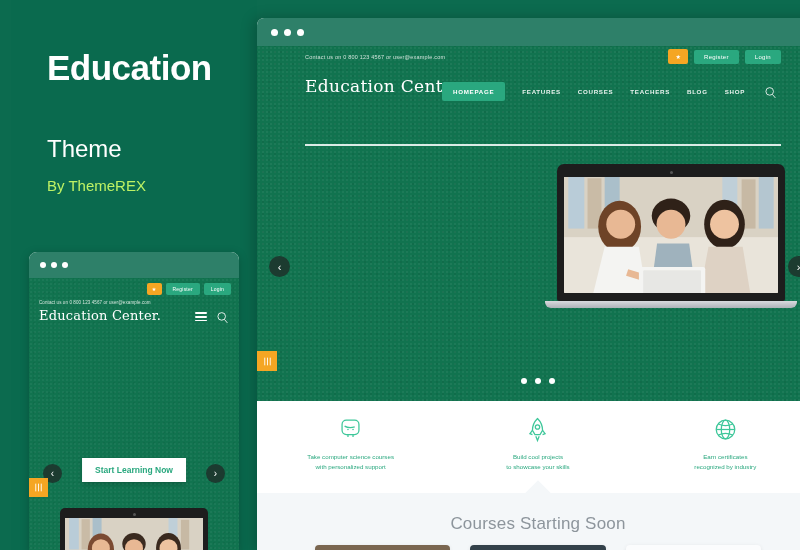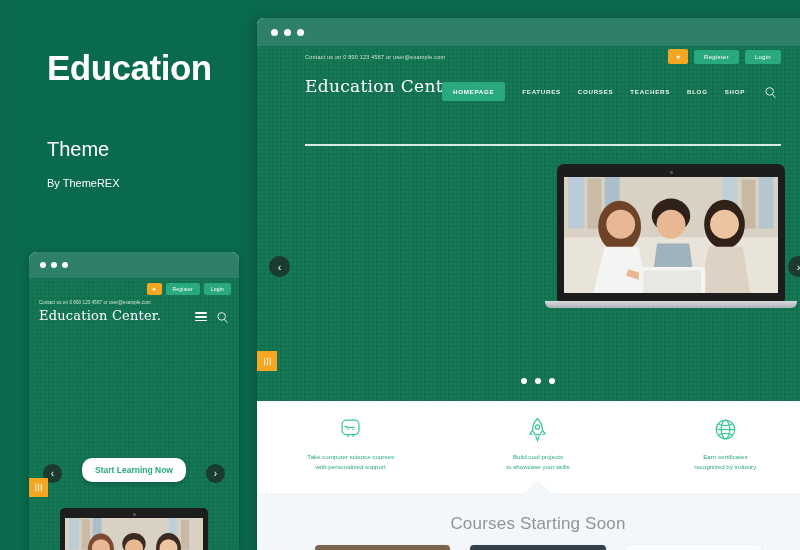--- a/index.html
+++ b/index.html
@@ -23,27 +23,27 @@
     position: absolute; left: 36px; top: 48px;
     width: 210px;
     color: #ffffff;
     font-size: 35px; line-height: 40px;
     font-weight: bold;
     letter-spacing: -0.5px;
   }
   .promo-sub {
     position: absolute; left: 36px; top: 134px;
     color: #ffffff;
-    font-size: 20px; line-height: 30px;
+    font-size: 24px; line-height: 30px;
     font-weight: normal;
   }
   .promo-by {
     position: absolute; left: 36px; top: 177px;
-    color: #ffffff;
-    font-size: 11px; font-weight: normal;
+    color: #bef264;
+    font-size: 15px; font-weight: normal;
   }
 
   
   .phone {
     position: absolute; left: 18px; top: 252px;
     width: 210px; height: 300px;
     background: #ffffff;
     border-radius: 8px 8px 0 0;
     box-shadow: 0 2px 10px rgba(0,0,0,0.22);
     overflow: hidden;
@@ -92,21 +92,21 @@
     position: absolute; left: 0; right: 0; top: 105px;
     text-align: center; color: #ffffff;
     font-family: "DejaVu Serif", serif;
     font-size: 13px; line-height: 18px;
     padding: 0 18px;
   }
   .ph-cta {
     position: absolute; left: 50%; transform: translateX(-50%); top: 180px;
     background: #ffffff; color: #2aa87f;
     font-size: 8.5px; font-weight: bold;
-    padding: 7px 13px; border-radius: 10px;
+    padding: 7px 13px; border-radius: 0;
     box-shadow: 0 2px 5px rgba(0,0,0,0.2);
     white-space: nowrap;
   }
   .ph-arrow {
     position: absolute; top: 186px;
     width: 19px; height: 19px; border-radius: 50%;
     background: #1c3b30; color: #fff;
     display: flex; align-items: center; justify-content: center;
     font-size: 10px;
   }

